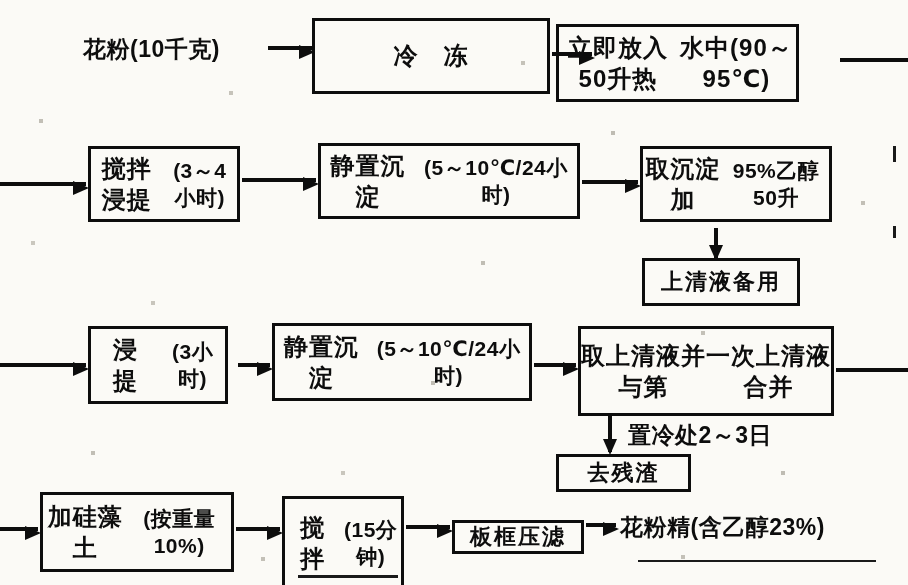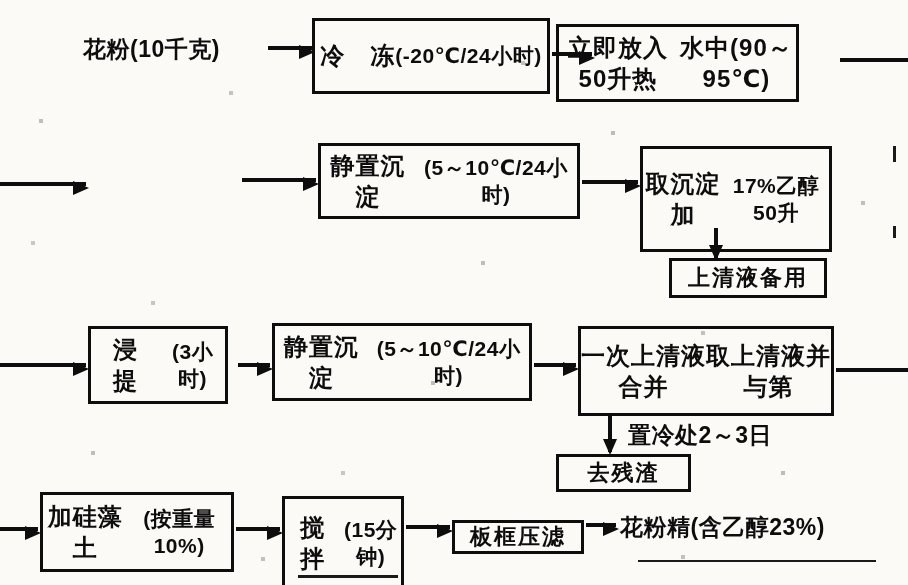--- a/index.html
+++ b/index.html
@@ -65,74 +65,77 @@
 <body>
 
 <div class="canvas">
 
   <div class="flabel" style="left:83px;top:34px">花粉(10千克)</div>
 
   <div class="harrow" style="left:268px;top:46px;width:44px"></div>
 
   <div class="box" style="left:312px;top:18px;width:238px;height:76px">
     <span class="t">冷　冻</span>
-    <span class="s">(-20℃/24小时)</span>
   </div>
 
   <div class="harrow" style="left:552px;top:52px;width:40px"></div>
 
   <div class="box" style="left:556px;top:24px;width:243px;height:78px">
     <span class="t">立即放入50升热</span>
     <span class="t">水中(90～95℃)</span>
   </div>
 
   <div class="hline" style="left:840px;top:58px;width:68px"></div>
 
   <div class="harrow" style="left:0px;top:182px;width:86px"></div>
 
+  <div class="box" style="left:88px;top:146px;width:152px;height:76px">
+    <span class="t">搅拌浸提</span>
+    <span class="s">(3～4小时)</span>
+  </div>
 
   <div class="harrow" style="left:242px;top:178px;width:74px"></div>
 
   <div class="box" style="left:318px;top:143px;width:262px;height:76px">
     <span class="t">静置沉淀</span>
     <span class="s">(5～10℃/24小时)</span>
   </div>
 
   <div class="harrow" style="left:582px;top:180px;width:56px"></div>
 
-  <div class="box" style="left:640px;top:146px;width:192px;height:106px">
+  <div class="box" style="left:640px;top:146px;width:192px;height:76px">
     <span class="t">取沉淀加</span>
-    <span class="s">17%乙醇50升</span>
+    <span class="s">95%乙醇50升</span>
   </div>
 
   <div class="varrow" style="left:714px;top:228px;height:30px"></div>
 
-  <div class="box single" style="left:669px;top:258px;width:158px;height:40px">
+  <div class="box single" style="left:642px;top:258px;width:158px;height:48px">
     <span class="t">上清液备用</span>
   </div>
 
   <div class="harrow" style="left:0px;top:363px;width:86px"></div>
 
   <div class="box" style="left:88px;top:326px;width:140px;height:78px">
     <span class="t">浸　提</span>
     <span class="s">(3小时)</span>
   </div>
 
   <div class="harrow" style="left:238px;top:363px;width:32px"></div>
 
   <div class="box" style="left:272px;top:323px;width:260px;height:78px">
     <span class="t">静置沉淀</span>
     <span class="s">(5～10℃/24小时)</span>
   </div>
 
   <div class="harrow" style="left:534px;top:363px;width:42px"></div>
 
   <div class="box" style="left:578px;top:326px;width:256px;height:90px">
+    <span class="t">取上清液并与第</span>
     <span class="t">一次上清液合并</span>
-    <span class="t">取上清液并与第</span>
   </div>
 
   <div class="hline" style="left:836px;top:368px;width:72px"></div>
 
   <div class="varrow" style="left:608px;top:416px;height:36px"></div>
 
   <div class="flabel" style="left:628px;top:420px">置冷处2～3日</div>
 
   <div class="box single" style="left:556px;top:454px;width:135px;height:38px">
     <span class="t">去残渣</span>

